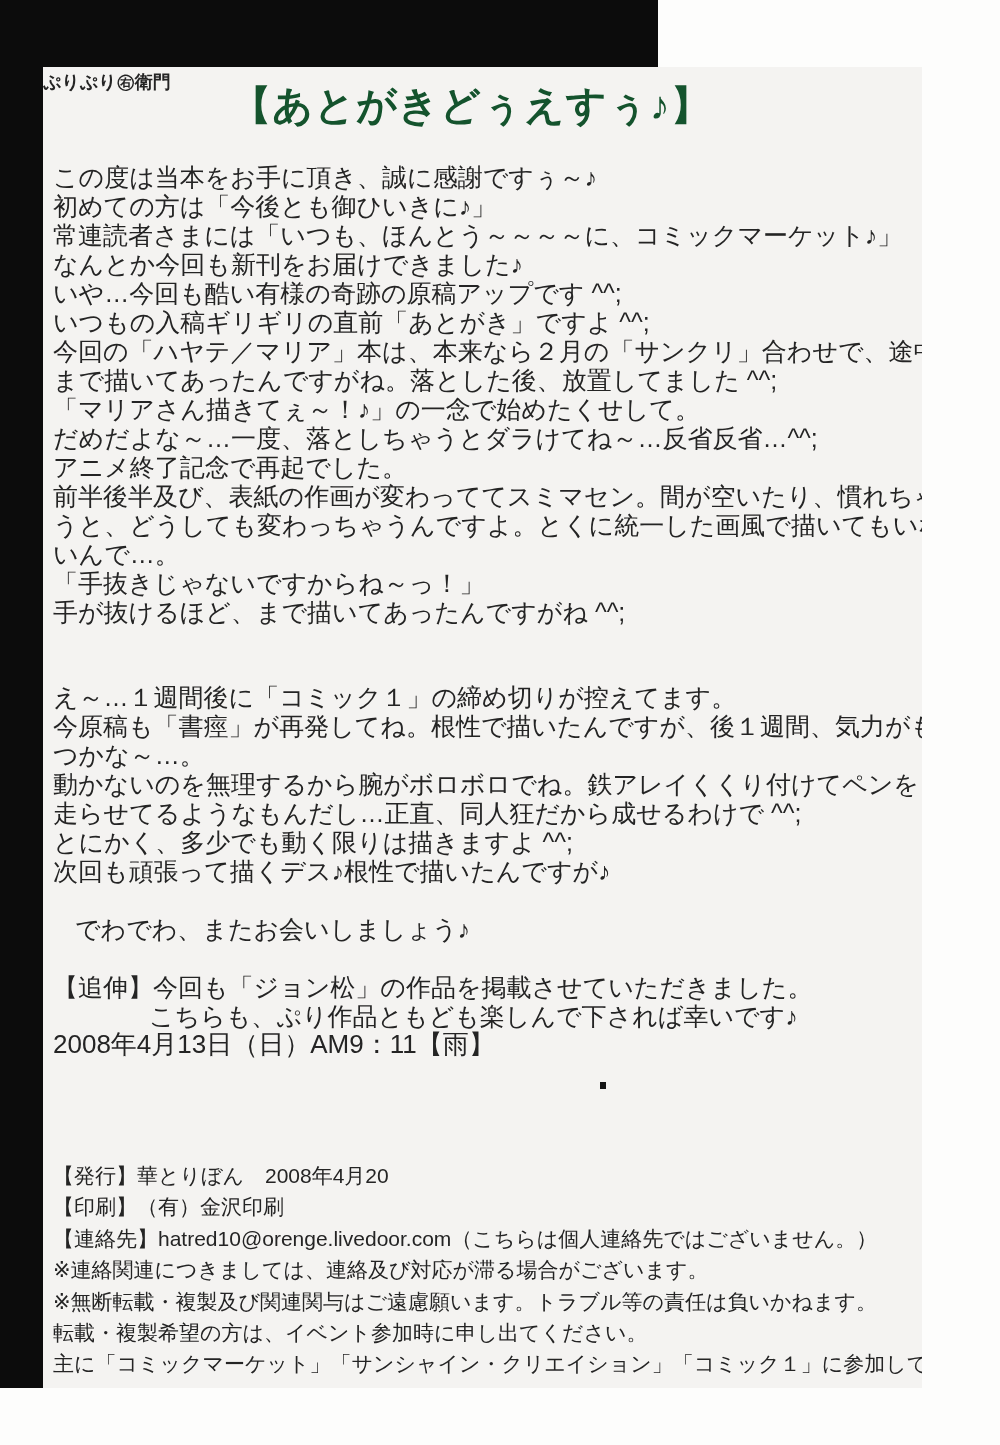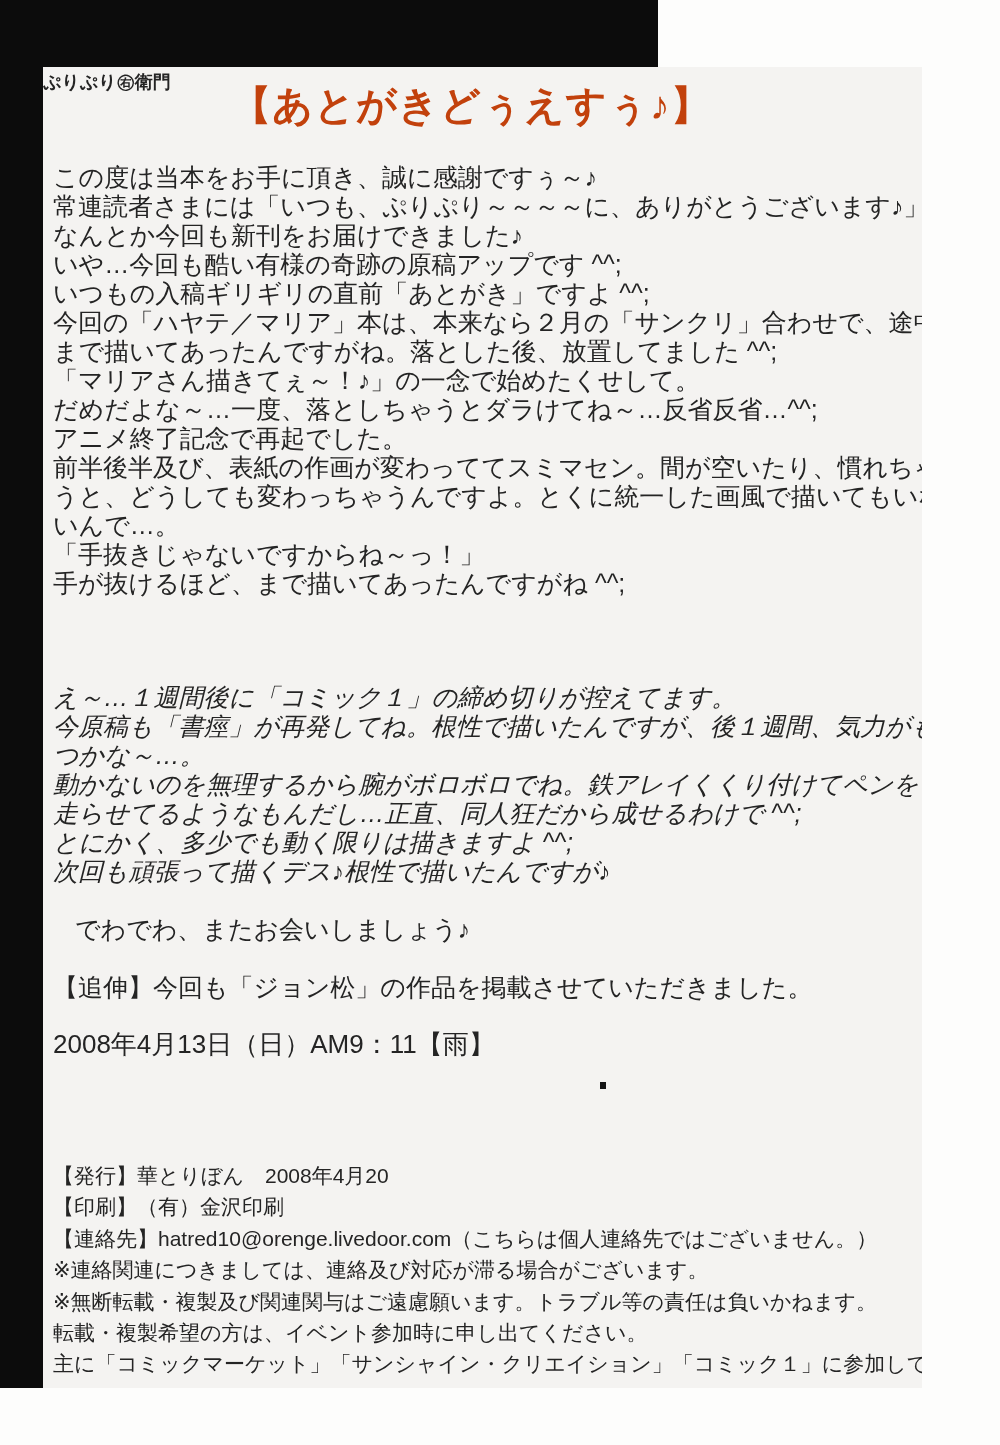--- a/index.html
+++ b/index.html
@@ -19,30 +19,30 @@
     position:absolute;left:43px;top:67px;width:879px;height:1321px;
     background:#f4f3f1;
     color:#242424;
     overflow:hidden;
   }
   .title{
     position:absolute;top:12px;left:0;width:100%;
     box-sizing:border-box;padding-right:22px;
     margin:0;text-align:center;
     font-size:40px;line-height:52px;font-weight:bold;
-    color:#c2410c;letter-spacing:1px;
+    color:#14532d;letter-spacing:1px;
     white-space:nowrap;
   }
   .block{position:absolute;left:10px;right:0;}
   .bline{
     height:29px;line-height:29px;font-size:25px;
     font-weight:500;white-space:nowrap;letter-spacing:0px;
   }
   .blockA{top:96px;}
-  .blockB{top:616px;font-style:italic;}
+  .blockB{top:616px;}
   .blockC{top:848px;margin-left:22px;}
   .blockD{top:906px;}
   .blockD .indent{padding-left:96px;}
   .blockE{top:962px;}
   .blockE .bline{height:30px;line-height:30px;font-size:26px;}
   .blockF{
     top:1020px;left:auto;right:8px;
     font-size:18px;line-height:30px;font-weight:700;
     text-align:left;white-space:nowrap;
   }
@@ -56,21 +56,22 @@
 <div class="canvas">
   <div class="frame-top"></div>
   <div class="frame-left"></div>
 
   <div class="page">
 
     <h1 class="title">【あとがきどぅえすぅ♪】</h1>
 
     <div class="block blockA">
       <div class="bline">この度は当本をお手に頂き、誠に感謝ですぅ～♪</div>
-      <div class="bline">常連読者さまには「いつも、ぷりぷり～～～～に、ありがとうございます♪」</div>
+      <div class="bline">初めての方は「今後とも御ひいきに♪」</div>
+      <div class="bline">常連読者さまには「いつも、ほんとう～～～～に、コミックマーケット♪」</div>
       <div class="bline">なんとか今回も新刊をお届けできました♪</div>
       <div class="bline">いや…今回も酷い有様の奇跡の原稿アップです ^^;</div>
       <div class="bline">いつもの入稿ギリギリの直前「あとがき」ですよ ^^;</div>
       <div class="bline">今回の「ハヤテ／マリア」本は、本来なら２月の「サンクリ」合わせで、途中</div>
       <div class="bline">まで描いてあったんですがね。落とした後、放置してました ^^;</div>
       <div class="bline">「マリアさん描きてぇ～！♪」の一念で始めたくせして。</div>
       <div class="bline">だめだよな～…一度、落としちゃうとダラけてね～…反省反省…^^;</div>
       <div class="bline">アニメ終了記念で再起でした。</div>
       <div class="bline">前半後半及び、表紙の作画が変わっててスミマセン。間が空いたり、慣れちゃ</div>
       <div class="bline">うと、どうしても変わっちゃうんですよ。とくに統一した画風で描いてもいな</div>
@@ -88,20 +89,21 @@
       <div class="bline">とにかく、多少でも動く限りは描きますよ ^^;</div>
       <div class="bline">次回も頑張って描くデス♪根性で描いたんですが♪</div>
     </div>
 
     <div class="block blockC">
       <div class="bline">でわでわ、またお会いしましょう♪</div>
     </div>
 
     <div class="block blockD">
       <div class="bline">【追伸】今回も「ジョン松」の作品を掲載させていただきました。</div>
+      <div class="bline indent">こちらも、ぷり作品ともども楽しんで下されば幸いです♪</div>
     </div>
 
     <div class="block blockE">
       <div class="bline">2008年4月13日（日）AM9：11【雨】</div>
     </div>
 
     <div class="blockF">ぷりぷり㊨衛門</div>
 
     <div class="block blockG">
       <div class="bline">【発行】華とりぼん　2008年4月20</div>

